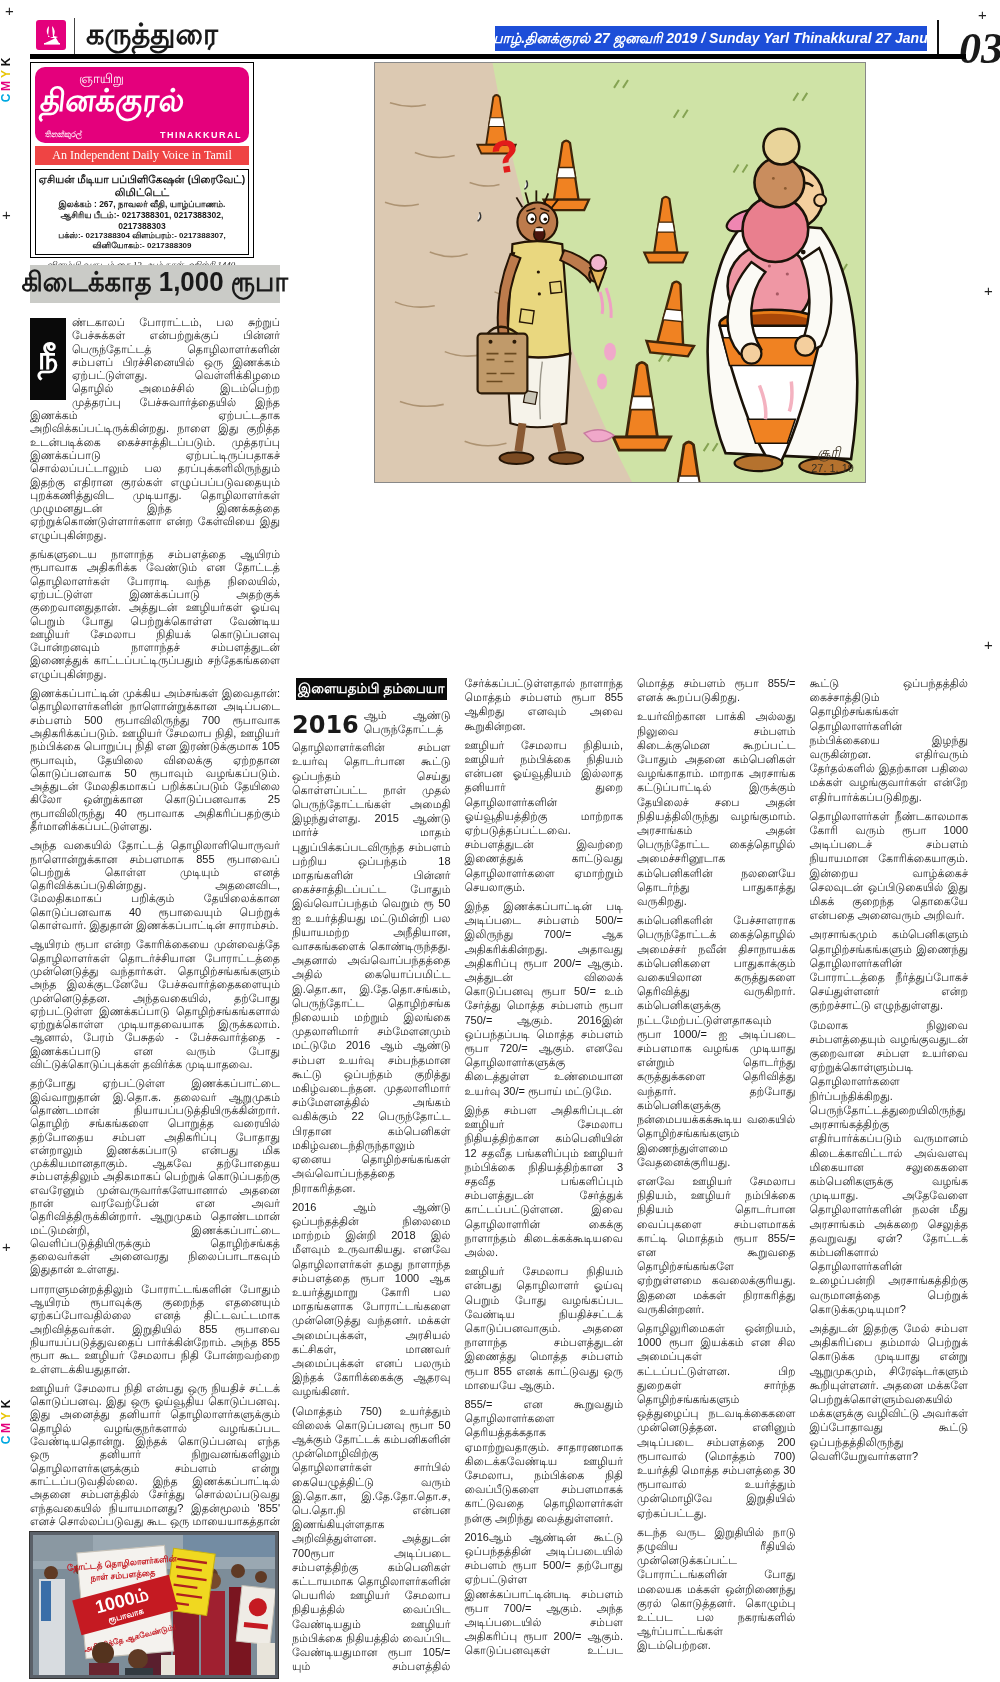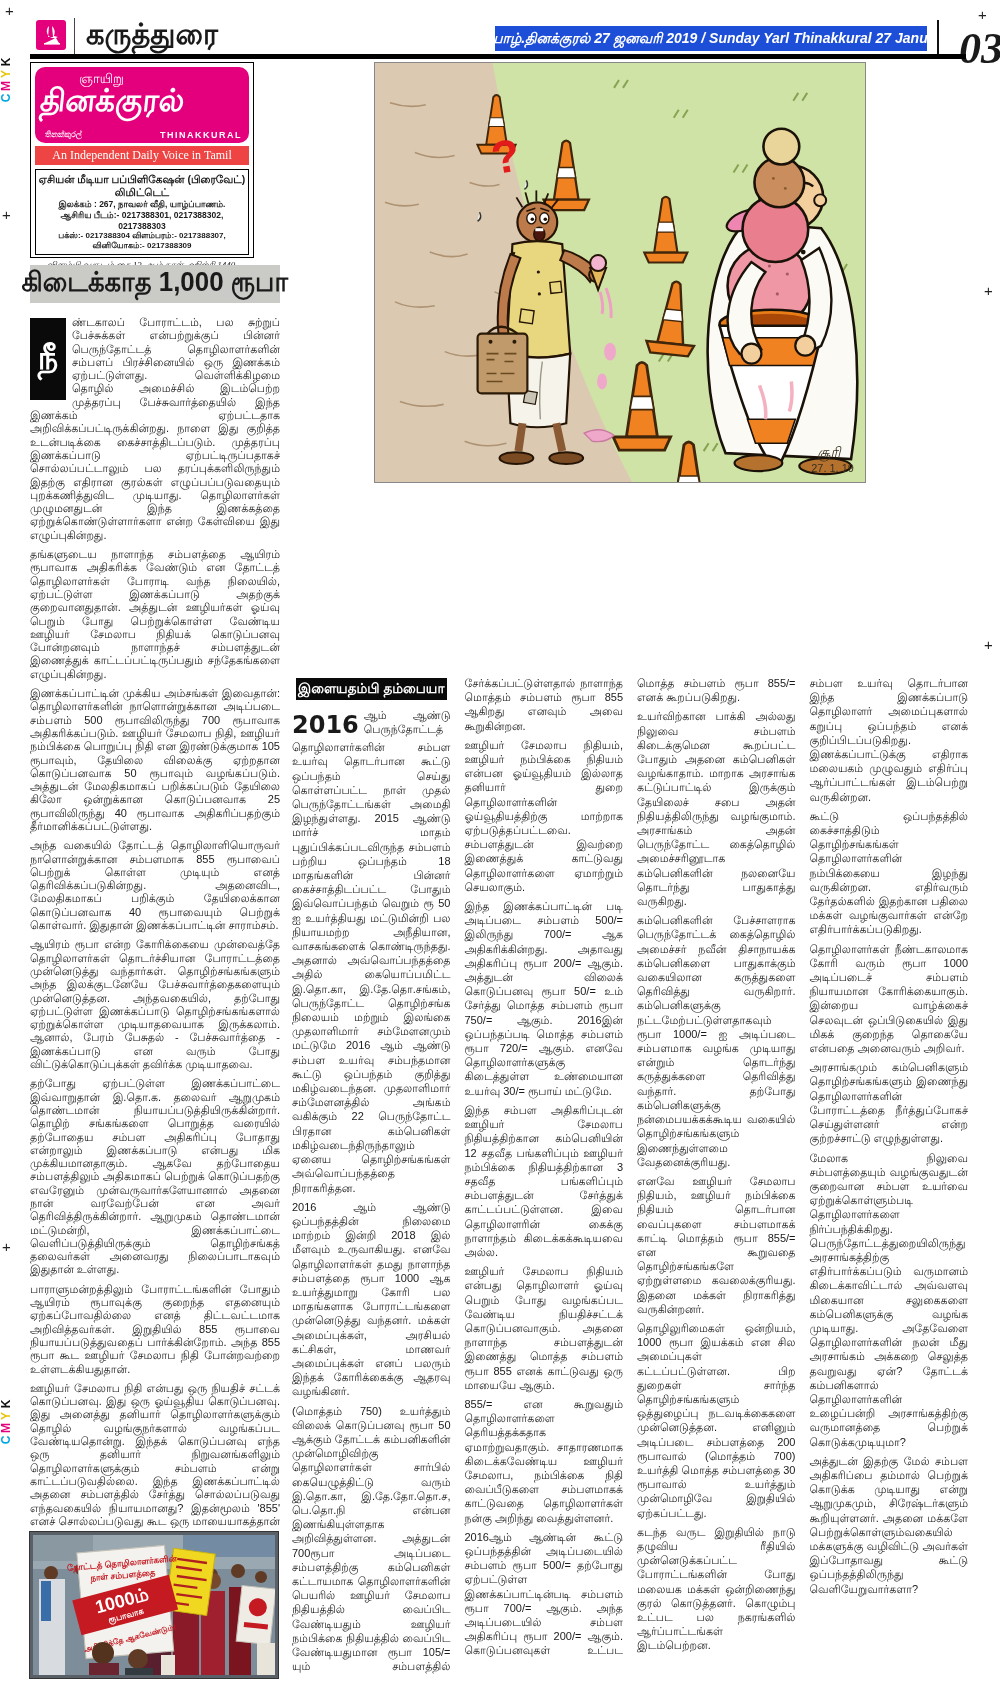--- a/index.html
+++ b/index.html
@@ -329,21 +329,20 @@
     <p>இந்த இணக்கப்பாட்டின் படி அடிப்படை சம்பளம் 500/= இலிருந்து 700/= ஆக அதிகரிக்கின்றது. அதாவது அதிகரிப்பு ரூபா 200/= ஆகும். அத்துடன் விலைக் கொடுப்பனவு ரூபா 50/= உம் சேர்த்து மொத்த சம்பளம் ரூபா 750/= ஆகும். 2016இன் ஒப்பந்தப்படி மொத்த சம்பளம் ரூபா 720/= ஆகும். எனவே தொழிலாளர்களுக்கு கிடைத்துள்ள உண்மையான உயர்வு 30/= ரூபாய் மட்டுமே.</p>
     <p>இந்த சம்பள அதிகரிப்புடன் ஊழியர் சேமலாப நிதியத்திற்கான கம்பெனியின் 12 சதவீத பங்களிப்பும் ஊழியர் நம்பிக்கை நிதியத்திற்கான 3 சதவீத பங்களிப்பும் சம்பளத்துடன் சேர்த்துக் காட்டப்பட்டுள்ளன. இவை தொழிலாளரின் கைக்கு நாளாந்தம் கிடைக்கக்கூடியவை அல்ல.</p>
     <p>ஊழியர் சேமலாப நிதியம் என்பது தொழிலாளர் ஓய்வு பெறும் போது வழங்கப்பட வேண்டிய நியதிச்சட்டக் கொடுப்பனவாகும். அதனை நாளாந்த சம்பளத்துடன் இணைத்து மொத்த சம்பளம் ரூபா 855 எனக் காட்டுவது ஒரு மாயையே ஆகும்.</p>
     <p>855/= என கூறுவதும் தொழிலாளர்களை தெரியத்தக்கதாக ஏமாற்றுவதாகும். சாதாரணமாக கிடைக்கவேண்டிய ஊழியர் சேமலாப, நம்பிக்கை நிதி வைப்பீடுகளை சம்பளமாகக் காட்டுவதை தொழிலாளர்கள் நன்கு அறிந்து வைத்துள்ளனர்.</p>
     <p>2016ஆம் ஆண்டின் கூட்டு ஒப்பந்தத்தின் அடிப்படையில் சம்பளம் ரூபா 500/= தற்போது ஏற்பட்டுள்ள இணக்கப்பாட்டின்படி சம்பளம் ரூபா 700/= ஆகும். அந்த அடிப்படையில் சம்பள அதிகரிப்பு ரூபா 200/= ஆகும். கொடுப்பனவுகள் உட்பட மொத்த சம்பளம் ரூபா 855/= எனக் கூறப்படுகிறது.</p>
     <p>உயர்விற்கான பாக்கி அல்லது நிலுவை சம்பளம் கிடைக்குமென கூறப்பட்ட போதும் அதனை கம்பெனிகள் வழங்காதாம். மாறாக அரசாங்க கட்டுப்பாட்டில் இருக்கும் தேயிலைச் சபை அதன் நிதியத்திலிருந்து வழங்குமாம். அரசாங்கம் அதன் பெருந்தோட்ட கைத்தொழில் அமைச்சரினூடாக கம்பெனிகளின் நலனையே தொடர்ந்து பாதுகாத்து வருகிறது.</p>
     <p>கம்பெனிகளின் பேச்சாளராக பெருந்தோட்டக் கைத்தொழில் அமைச்சர் நவீன் திசாநாயக்க கம்பெனிகளை பாதுகாக்கும் வகையிலான கருத்துகளை தெரிவித்து வருகிறார். கம்பெனிகளுக்கு நட்டமேற்பட்டுள்ளதாகவும் ரூபா 1000/= ஐ அடிப்படை சம்பளமாக வழங்க முடியாது என்றும் தொடர்ந்து கருத்துக்களை தெரிவித்து வந்தார். தற்போது கம்பெனிகளுக்கு நன்மைபயக்கக்கூடிய வகையில் தொழிற்சங்கங்களும் இணைந்துள்ளமை வேதனைக்குரியது.</p>
     <p>எனவே ஊழியர் சேமலாப நிதியம், ஊழியர் நம்பிக்கை நிதியம் தொடர்பான வைப்புகளை சம்பளமாகக் காட்டி மொத்தம் ரூபா 855/= என கூறுவதை தொழிற்சங்கங்களே ஏற்றுள்ளமை கவலைக்குரியது. இதனை மக்கள் நிராகரித்து வருகின்றனர்.</p>
     <p>தொழிலுரிமைகள் ஒன்றியம், 1000 ரூபா இயக்கம் என சில அமைப்புகள் கட்டப்பட்டுள்ளன. பிற துறைகள் சார்ந்த தொழிற்சங்கங்களும் ஒத்துழைப்பு நடவடிக்கைகளை முன்னெடுத்தன. எனினும் அடிப்படை சம்பளத்தை 200 ரூபாவால் (மொத்தம் 700) உயர்த்தி மொத்த சம்பளத்தை 30 ரூபாவால் உயர்த்தும் முன்மொழிவே இறுதியில் ஏற்கப்பட்டது.</p>
     <p>கடந்த வருட இறுதியில் நாடு தழுவிய ரீதியில் முன்னெடுக்கப்பட்ட போராட்டங்களின் போது மலையக மக்கள் ஒன்றிணைந்து குரல் கொடுத்தனர். கொழும்பு உட்பட பல நகரங்களில் ஆர்ப்பாட்டங்கள் இடம்பெற்றன.</p>
-    <p>சம்பள உயர்வு தொடர்பான இந்த இணக்கப்பாடு தொழிலாளர் அமைப்புகளால் கறுப்பு ஒப்பந்தம் எனக் குறிப்பிடப்படுகிறது. இணக்கப்பாட்டுக்கு எதிராக மலையகம் முழுவதும் எதிர்ப்பு ஆர்ப்பாட்டங்கள் இடம்பெற்று வருகின்றன.</p>
     <p>கூட்டு ஒப்பந்தத்தில் கைச்சாத்திடும் தொழிற்சங்கங்கள் தொழிலாளர்களின் நம்பிக்கையை இழந்து வருகின்றன. எதிர்வரும் தேர்தல்களில் இதற்கான பதிலை மக்கள் வழங்குவார்கள் என்றே எதிர்பார்க்கப்படுகிறது.</p>
     <p>தொழிலாளர்கள் நீண்டகாலமாக கோரி வரும் ரூபா 1000 அடிப்படைச் சம்பளம் நியாயமான கோரிக்கையாகும். இன்றைய வாழ்க்கைச் செலவுடன் ஒப்பிடுகையில் இது மிகக் குறைந்த தொகையே என்பதை அனைவரும் அறிவர்.</p>
     <p>அரசாங்கமும் கம்பெனிகளும் தொழிற்சங்கங்களும் இணைந்து தொழிலாளர்களின் போராட்டத்தை நீர்த்துப்போகச் செய்துள்ளனர் என்ற குற்றச்சாட்டு எழுந்துள்ளது.</p>
     <p>மேலாக நிலுவை சம்பளத்தையும் வழங்குவதுடன் குறைவான சம்பள உயர்வை ஏற்றுக்கொள்ளும்படி தொழிலாளர்களை நிர்ப்பந்திக்கிறது. பெருந்தோட்டத்துறையிலிருந்து அரசாங்கத்திற்கு எதிர்பார்க்கப்படும் வருமானம் கிடைக்காவிட்டால் அவ்வளவு மிகையான சலுகைகளை கம்பெனிகளுக்கு வழங்க முடியாது. அதேவேளை தொழிலாளர்களின் நலன் மீது அரசாங்கம் அக்கறை செலுத்த தவறுவது ஏன்? தோட்டக் கம்பனிகளால் தொழிலாளர்களின் உழைப்பன்றி அரசாங்கத்திற்கு வருமானத்தை பெற்றுக் கொடுக்கமுடியுமா?</p>
     <p>அத்துடன் இதற்கு மேல் சம்பள அதிகரிப்பை தம்மால் பெற்றுக் கொடுக்க முடியாது என்று ஆறுமுகமும், சிரேஷ்டர்களும் கூறியுள்ளனர். அதனை மக்களே பெற்றுக்கொள்ளும்வகையில் மக்களுக்கு வழிவிட்டு அவர்கள் இப்போதாவது கூட்டு ஒப்பந்தத்திலிருந்து வெளியேறுவார்களா?</p>
   </div>
 
   <figure class="abs photo" style="margin:0;">
     <svg viewBox="0 0 242 140" preserveAspectRatio="none">
       <rect width="242" height="140" fill="#7d8d99"></rect>

